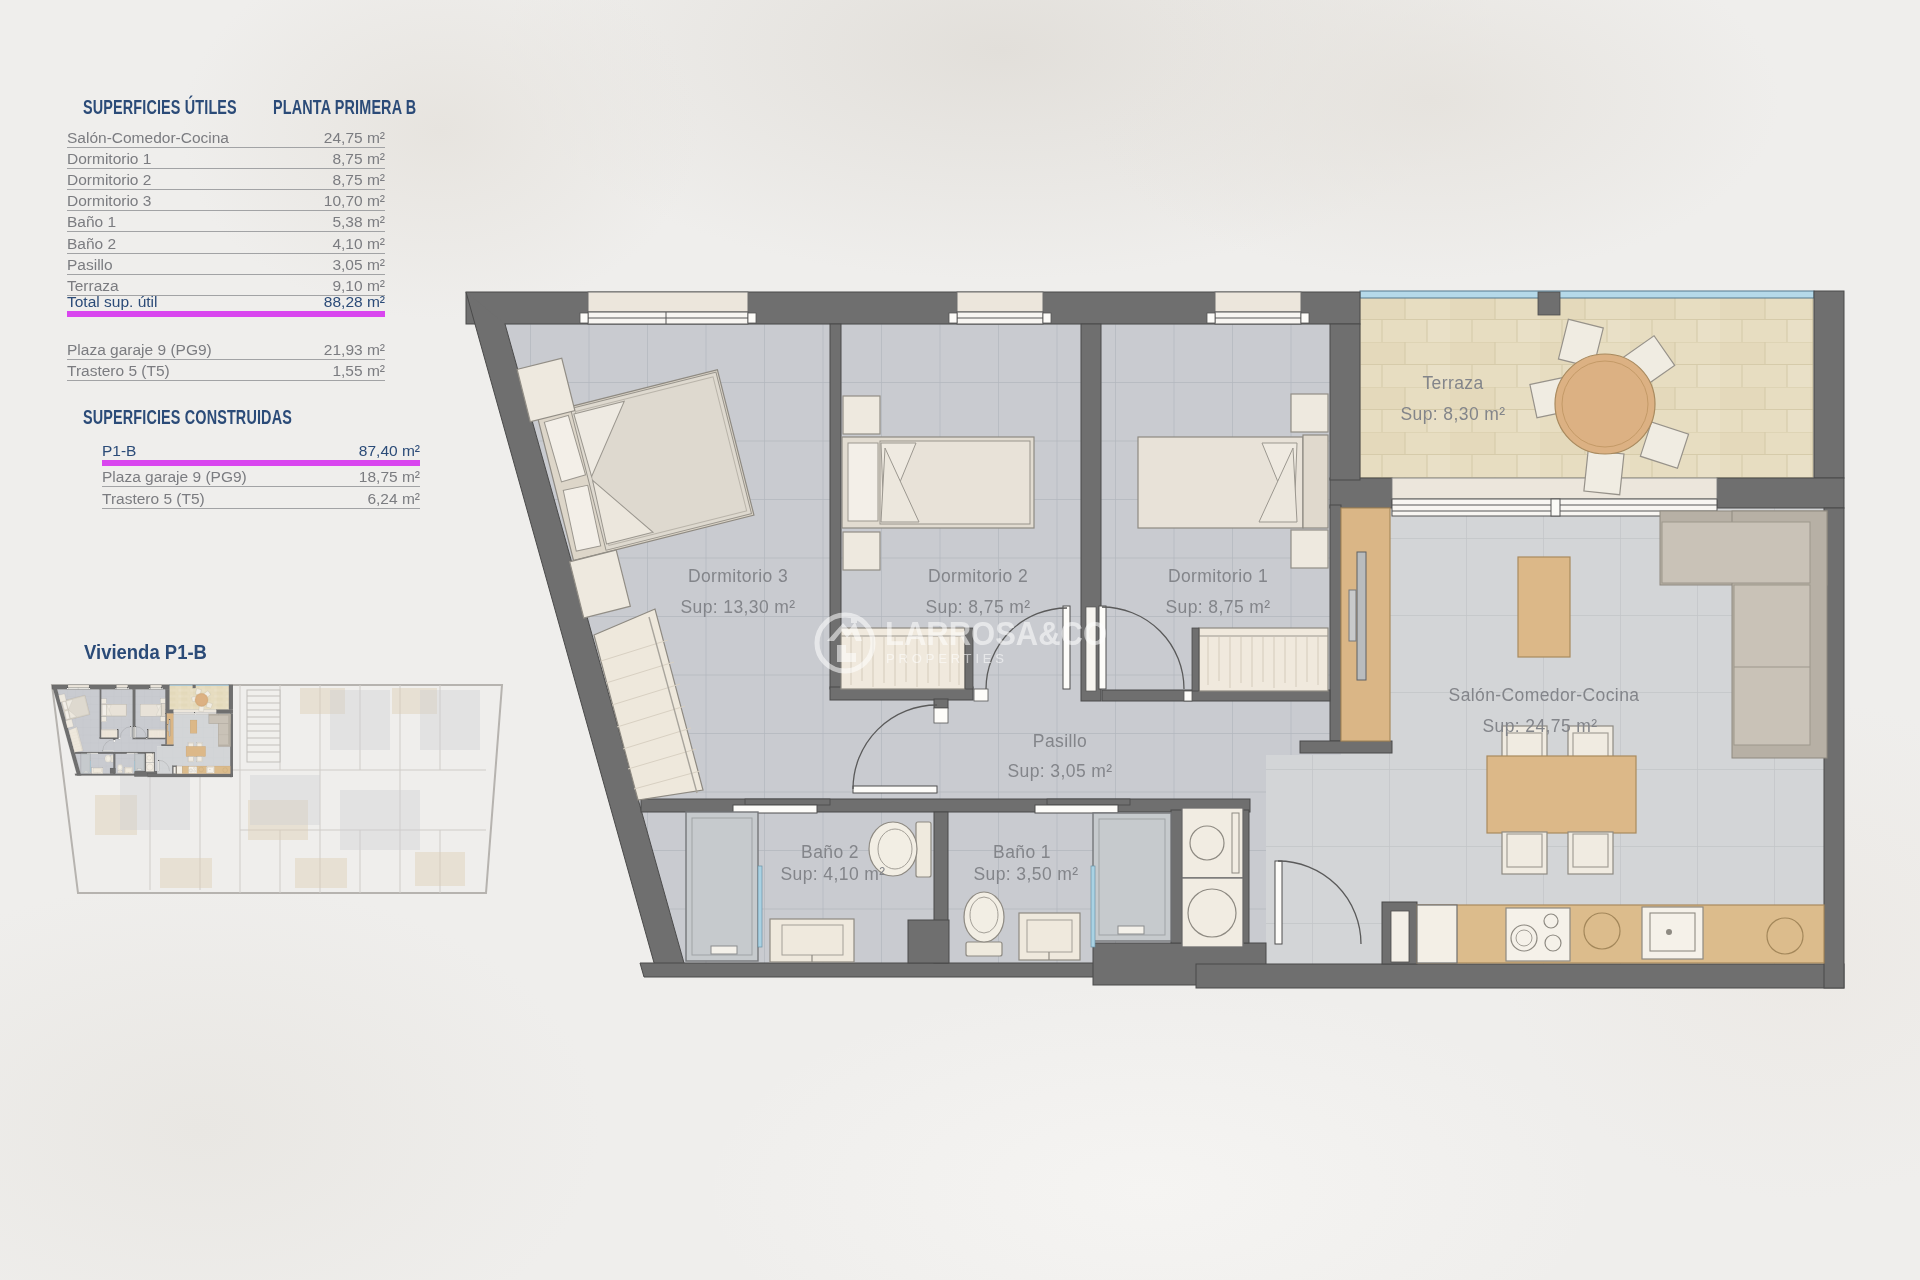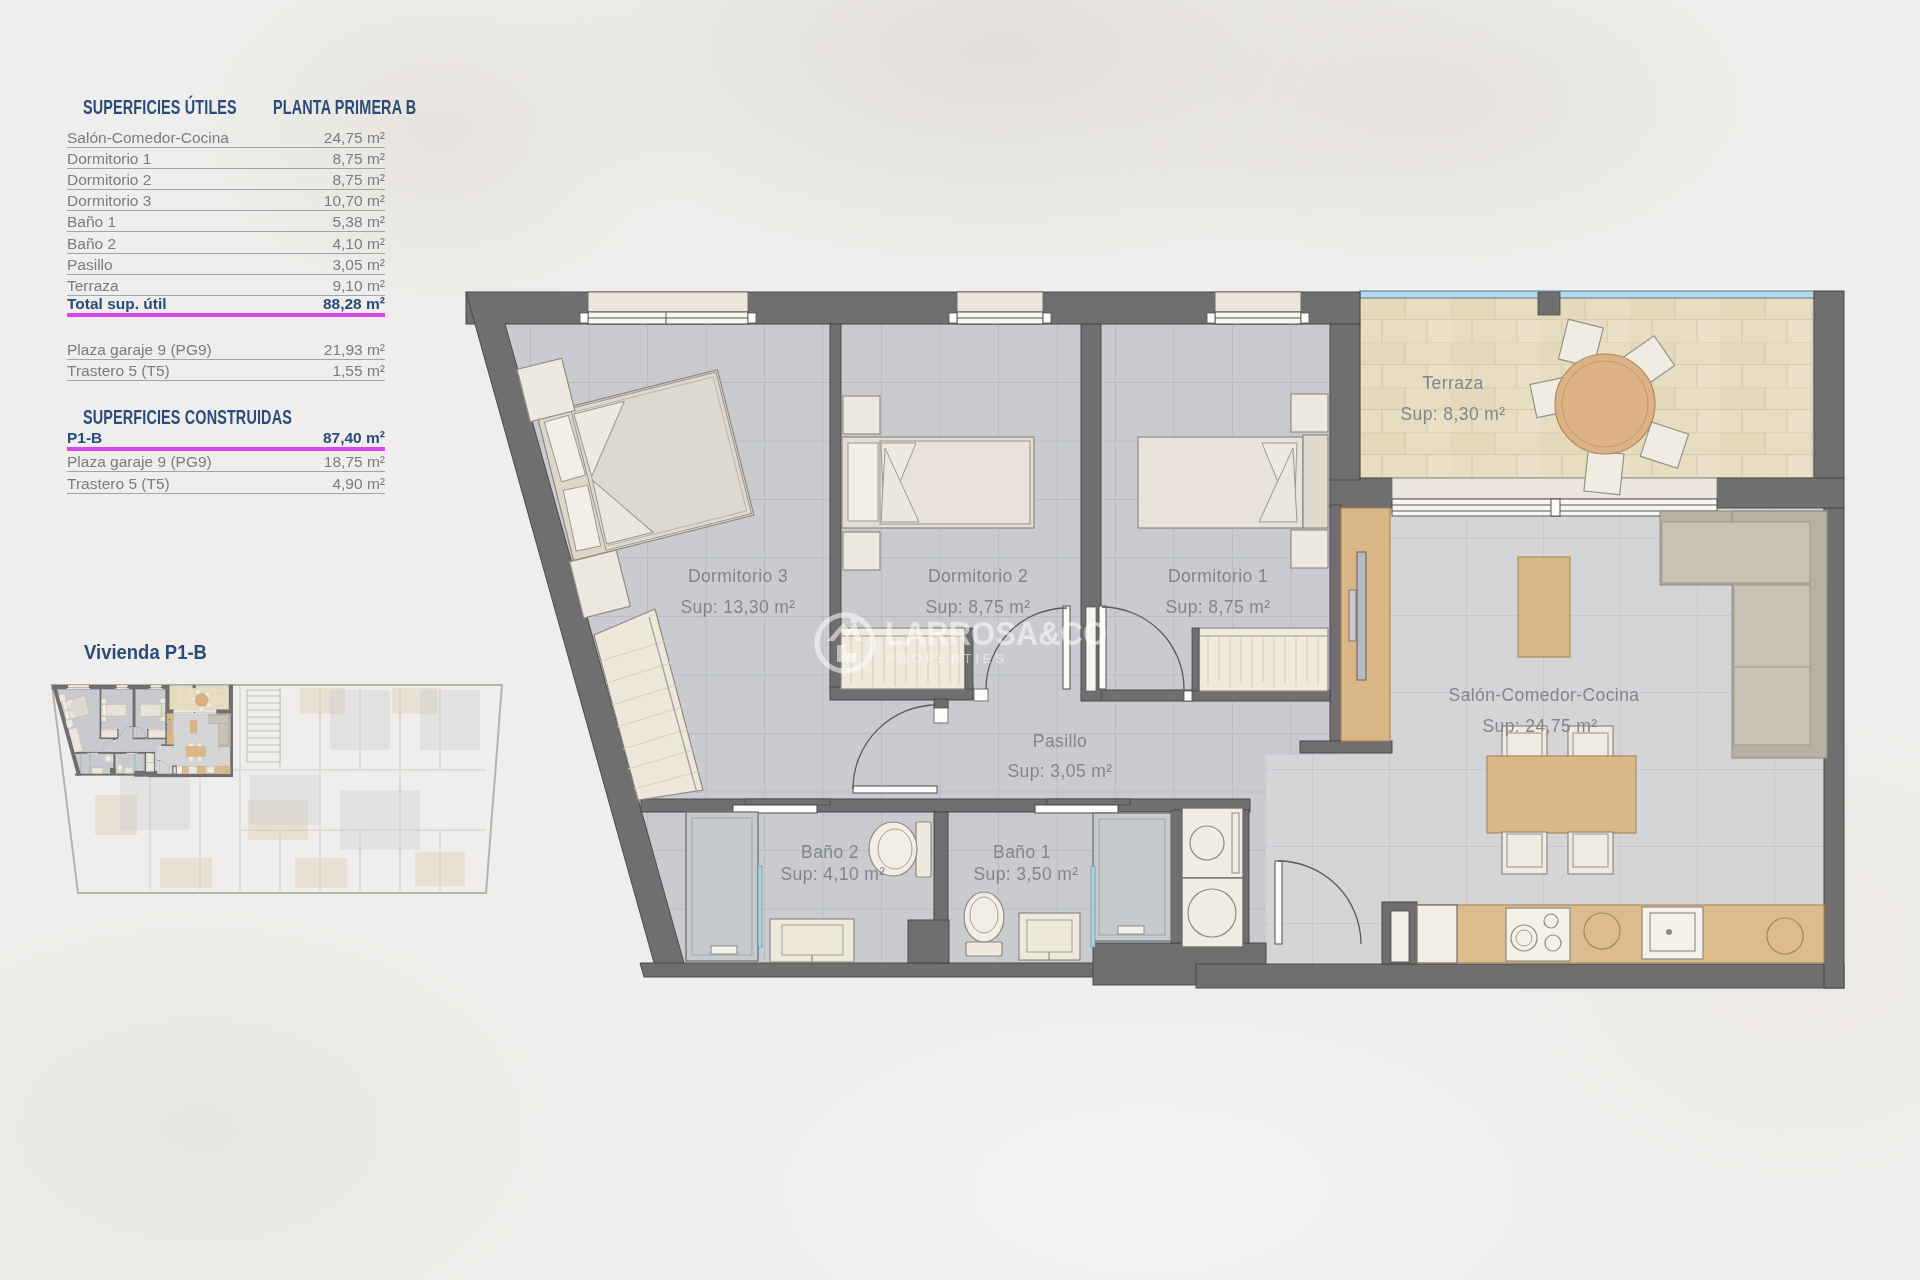--- a/index.html
+++ b/index.html
@@ -5,21 +5,21 @@
   html,body{margin:0;padding:0;}
   body{width:1920px;height:1280px;overflow:hidden;position:relative;
        background:#efeeec;font-family:"Liberation Sans", sans-serif;}
   .blob{position:absolute;border-radius:50%;pointer-events:none;}
   .hdr{position:absolute;font-size:20px;font-weight:bold;color:#2b4b78;letter-spacing:0.2px;white-space:nowrap;
        transform:scaleX(0.72);transform-origin:0 0;}
   .tbl{position:absolute;left:67px;width:318px;}
   .row{height:21.2px;box-sizing:border-box;border-bottom:1px solid #a2a3a5;font-size:15.5px;color:#7b7c80;
        display:flex;justify-content:space-between;align-items:flex-end;line-height:18px;}
   .row span{display:block;}
-  .tot{color:#2b4b78;font-weight:bold;border-bottom:4px solid #d946ef;}
+  .tot{color:#2b4b78;font-weight:normal;border-bottom:6px solid #d946ef;}
 </style>
 </head>
 <body>
 
 <div class="blob" style="left:500px;top:-180px;width:1000px;height:460px;background:radial-gradient(closest-side,#e2dfda 0%,rgba(224,221,216,0) 100%);"></div>
 <div class="blob" style="left:180px;top:-60px;width:520px;height:380px;background:radial-gradient(closest-side,#e7e4df 0%,rgba(231,228,223,0) 100%);"></div>
 <div class="blob" style="left:1080px;top:-80px;width:700px;height:360px;background:radial-gradient(closest-side,#e6e3de 0%,rgba(230,227,222,0) 100%);"></div>
 <div class="blob" style="left:-200px;top:880px;width:800px;height:500px;background:radial-gradient(closest-side,#e9e7e3 0%,rgba(233,231,227,0) 100%);"></div>
 <div class="blob" style="left:700px;top:980px;width:900px;height:420px;background:radial-gradient(closest-side,#f5f4f2 0%,rgba(245,244,242,0) 100%);"></div>
 <div class="blob" style="left:1500px;top:700px;width:600px;height:500px;background:radial-gradient(closest-side,#ece9e5 0%,rgba(236,233,229,0) 100%);"></div>
@@ -73,32 +73,32 @@
       <span>21,93 m²</span>
     </div>
   <div class="row">
       <span>Trastero 5 (T5)</span>
       <span>1,55 m²</span>
     </div>
 </div>
 
 <div class="hdr" style="left:83px;top:406px;">SUPERFICIES CONSTRUIDAS</div>
 
-<div class="tbl" style="top:430px;">
+<div class="tbl" style="top:445px;margin-left:35px;">
   <div class="row tot">
       <span>P1-B</span>
       <span>87,40 m²</span>
     </div>
   <div class="row">
       <span>Plaza garaje 9 (PG9)</span>
       <span>18,75 m²</span>
     </div>
   <div class="row">
       <span>Trastero 5 (T5)</span>
-      <span>4,90 m²</span>
+      <span>6,24 m²</span>
     </div>
 </div>
 
 <div style="position:absolute;left:84px;top:640px;font-size:21px;font-weight:bold;color:#2b4b78;transform:scaleX(0.88);transform-origin:0 0;">Vivienda P1-B</div>
 
 <svg width="1920" height="1280" viewBox="0 0 1920 1280" style="position:absolute;left:0;top:0;" xmlns="http://www.w3.org/2000/svg">
 <defs>
   <pattern id="tileS" width="58.5" height="58.5" patternUnits="userSpaceOnUse" patternTransform="translate(4.5,32)">
     <rect width="58.5" height="58.5" fill="#c9cbd0"></rect>
     <path d="M58.5,0 V58.5 H0" fill="none" stroke="#b3b7be" stroke-width="1.4"></path>

